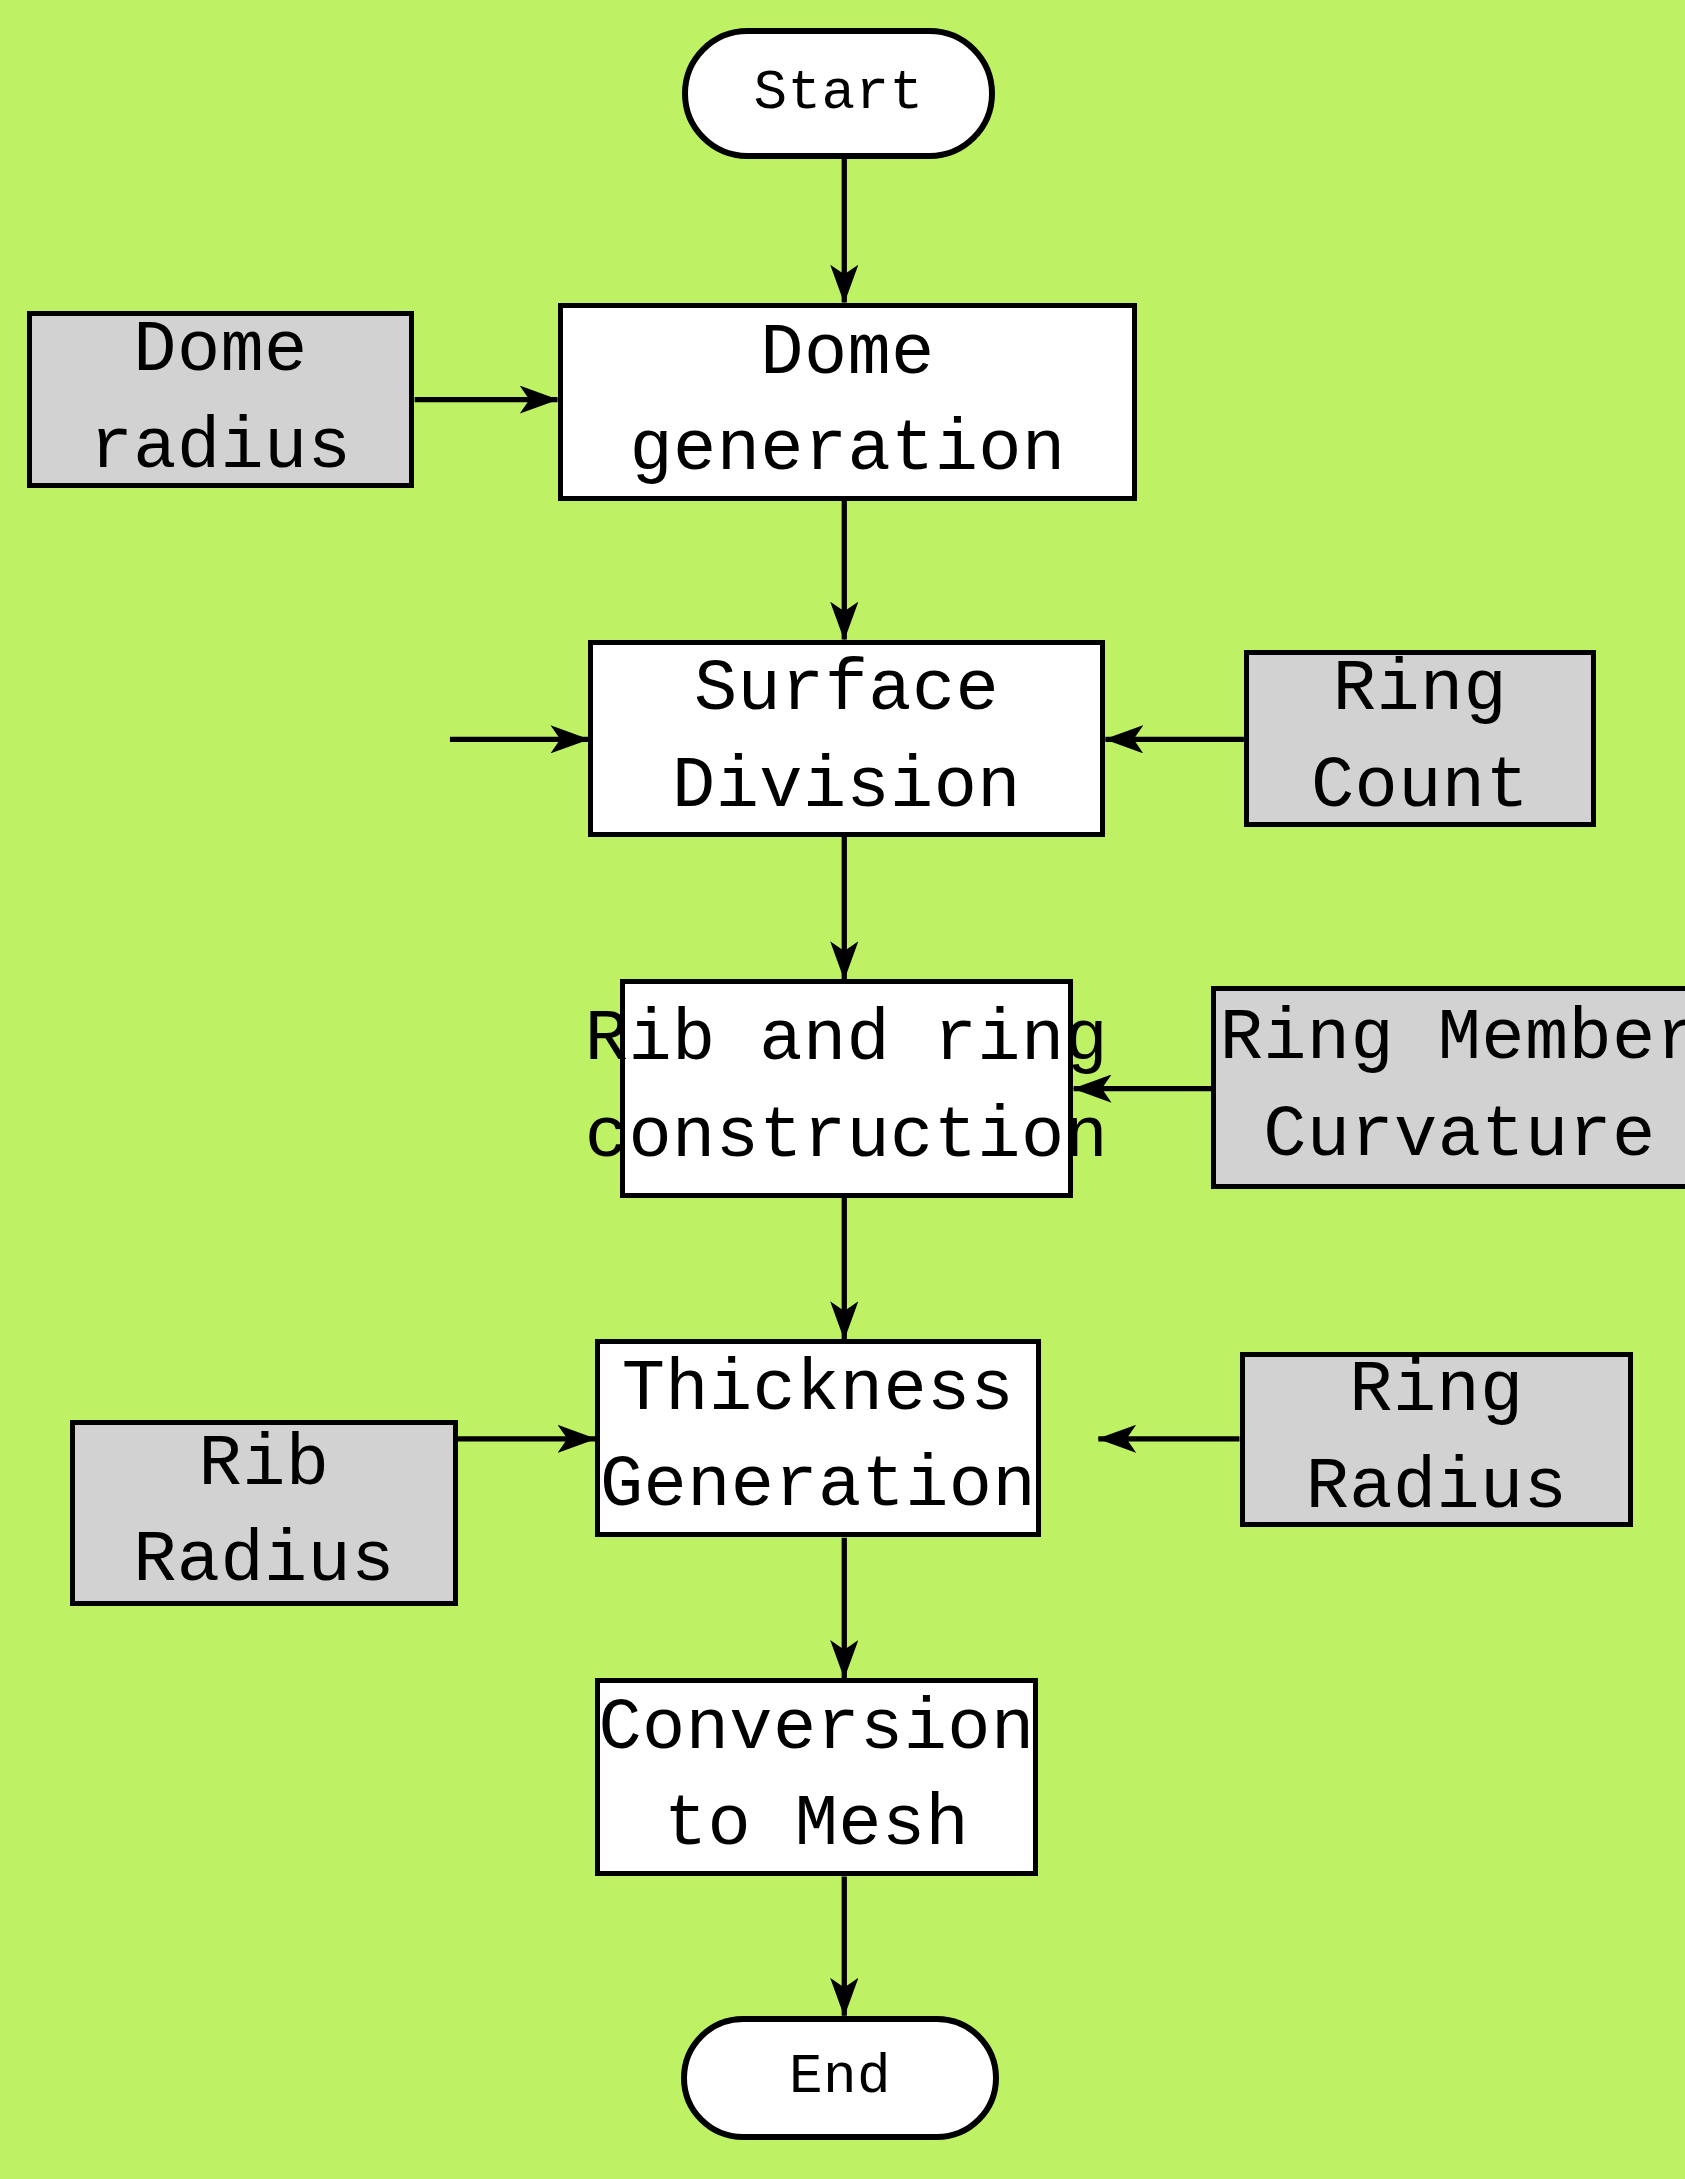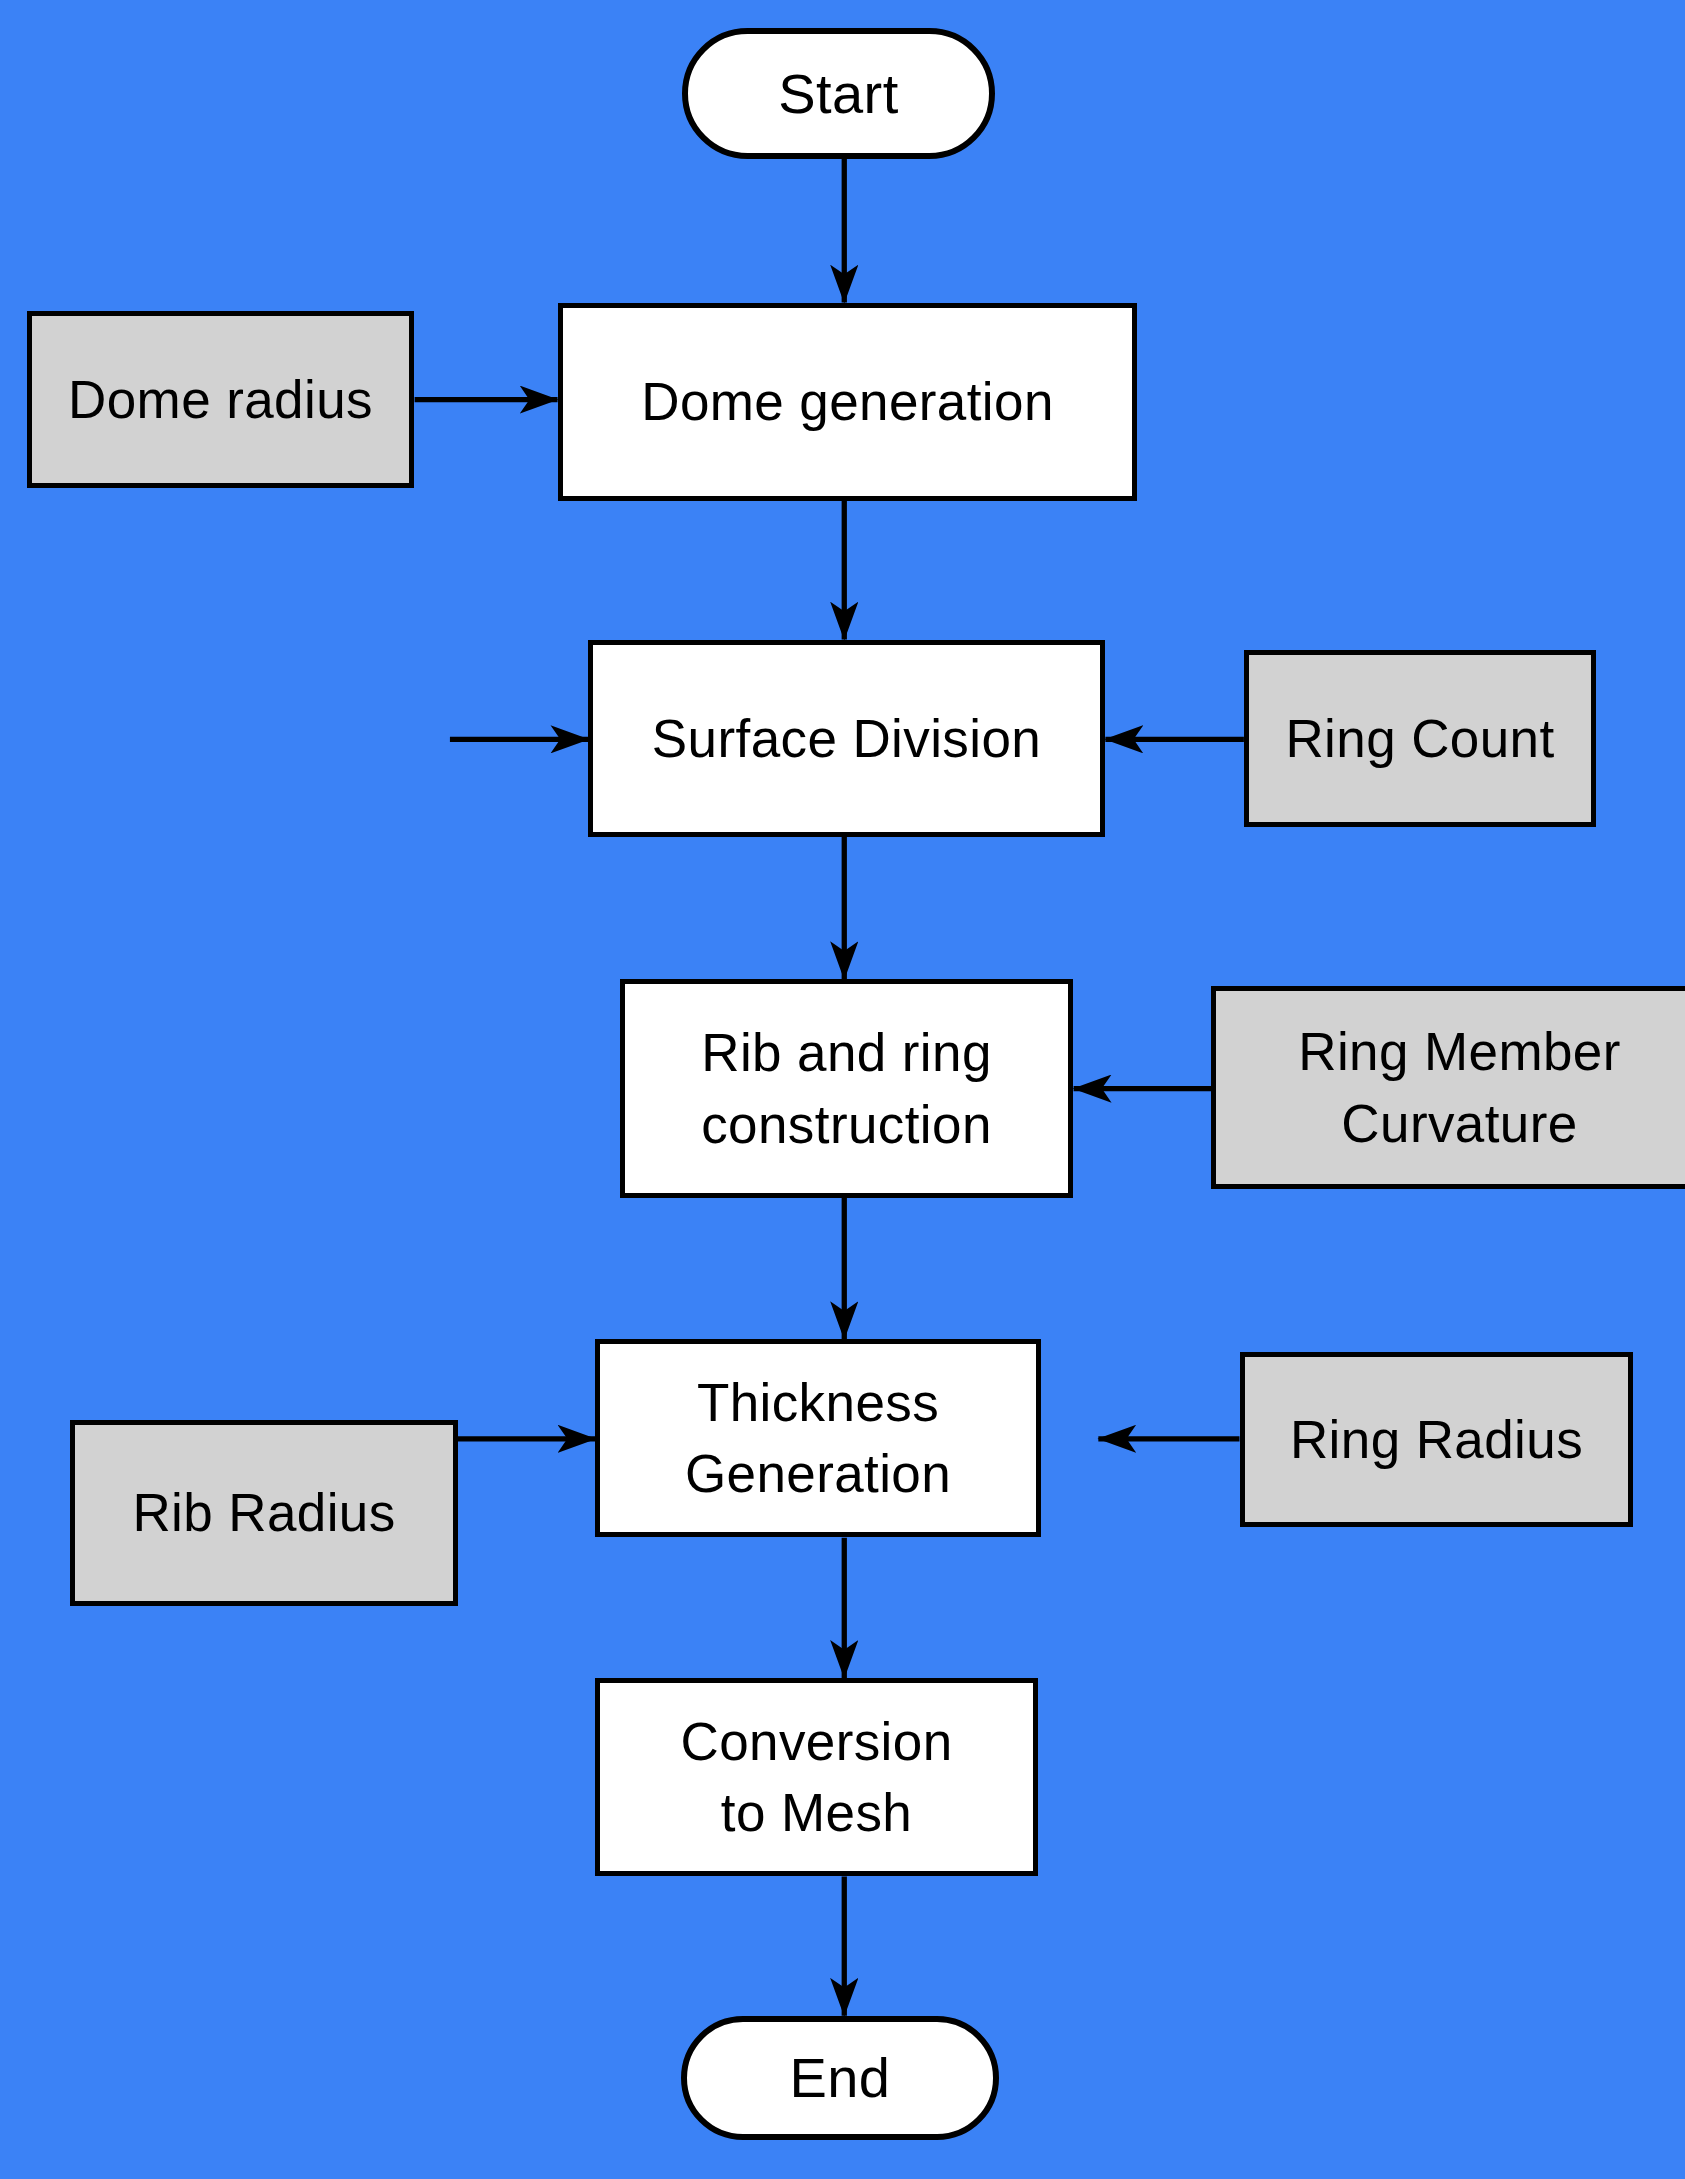--- a/index.html
+++ b/index.html
@@ -4,22 +4,22 @@
 <style>
   html, body {
     margin: 0;
     padding: 0;
     background: #ffffff;
   }
   #canvas {
     position: relative;
     width: 1685px;
     height: 2179px;
-    background: #3b82f6;
-    font-family: Liberation Sans, sans-serif;
+    background: #bef264;
+    font-family: Liberation Mono, monospace;
     color: #000000;
   }
   #edges {
     position: absolute;
     left: 0;
     top: 0;
     pointer-events: none;
   }
   #edges line {
     stroke: #000000;
@@ -30,21 +30,21 @@
     box-sizing: border-box;
     display: flex;
     align-items: center;
     justify-content: center;
     text-align: center;
     background: #ffffff;
     border: 5.3px solid #000000;
   }
   .node .label {
     white-space: pre-line;
-    font-size: 53px;
+    font-size: 72px;
     line-height: 1.34;
     letter-spacing: 0.4px;
   }
   .node.terminator {
     border-width: 6.2px;
     border-radius: 69px;
   }
   .node.terminator .label {
     font-size: 56px;
   }

